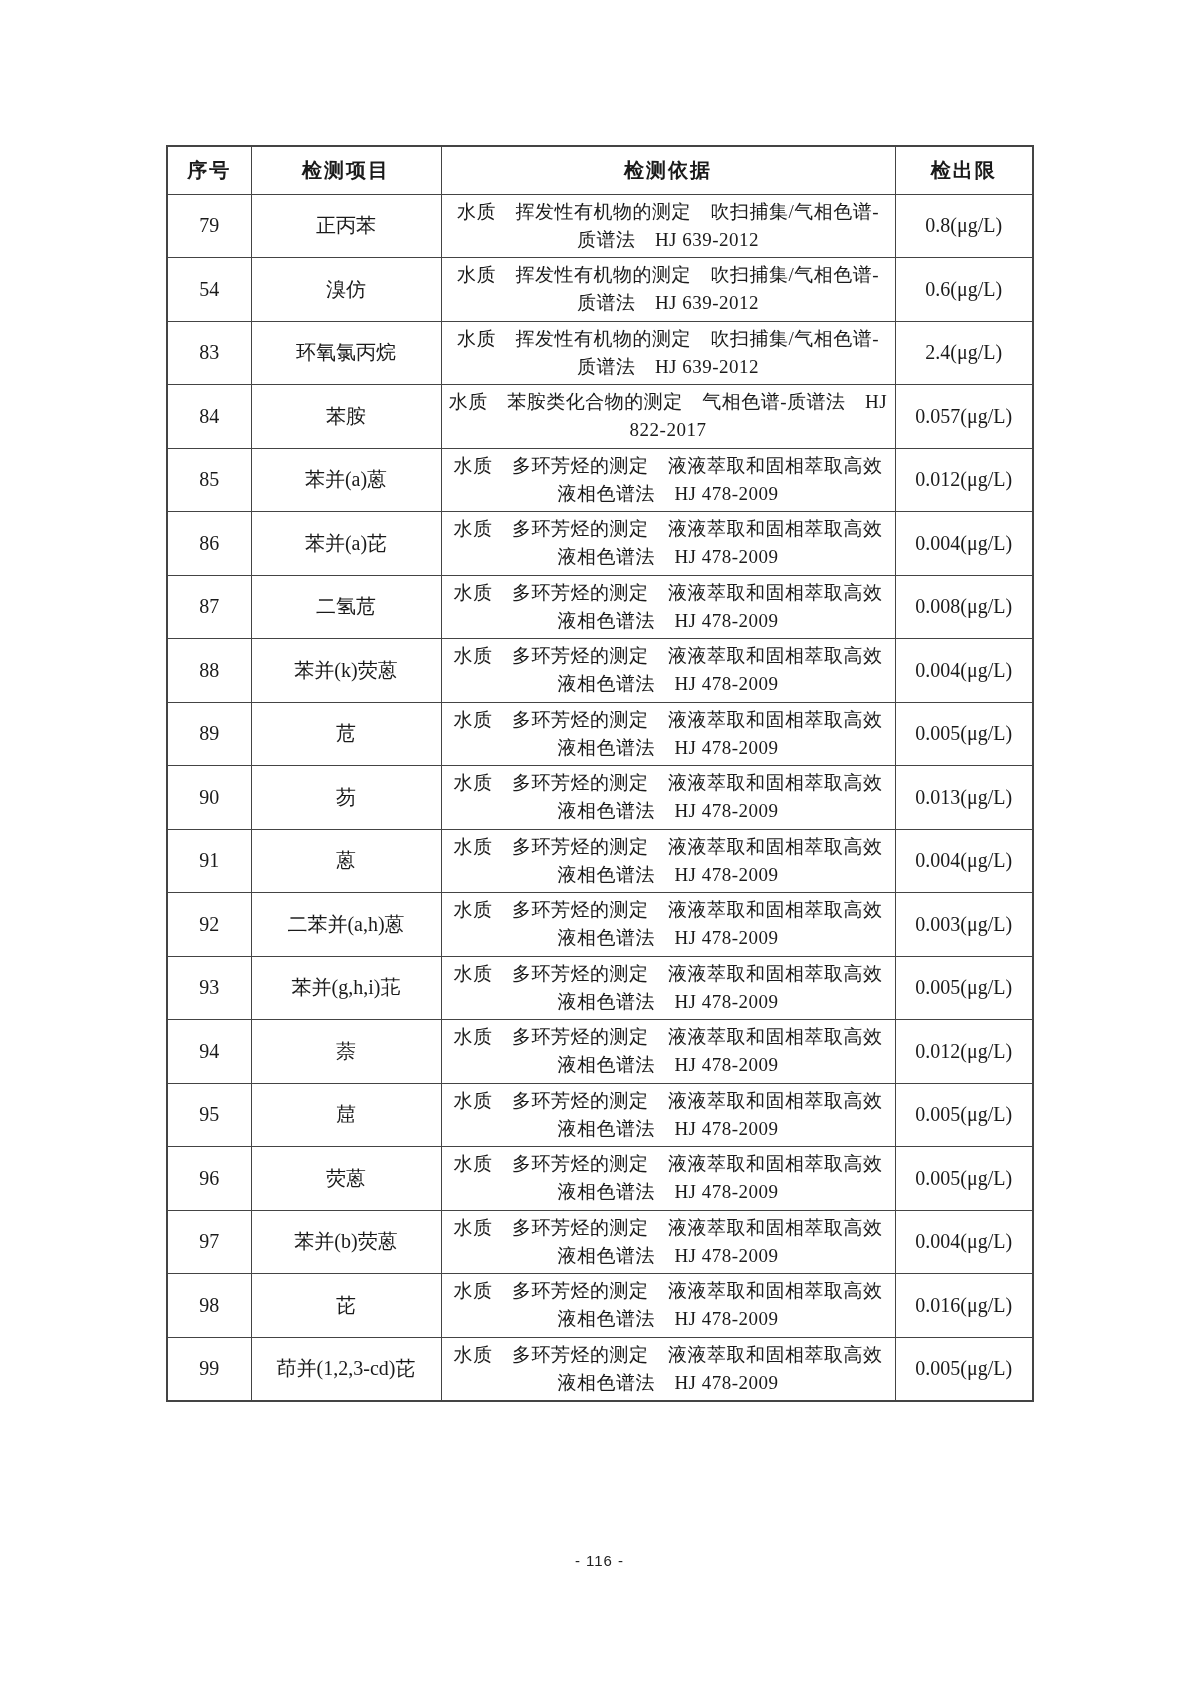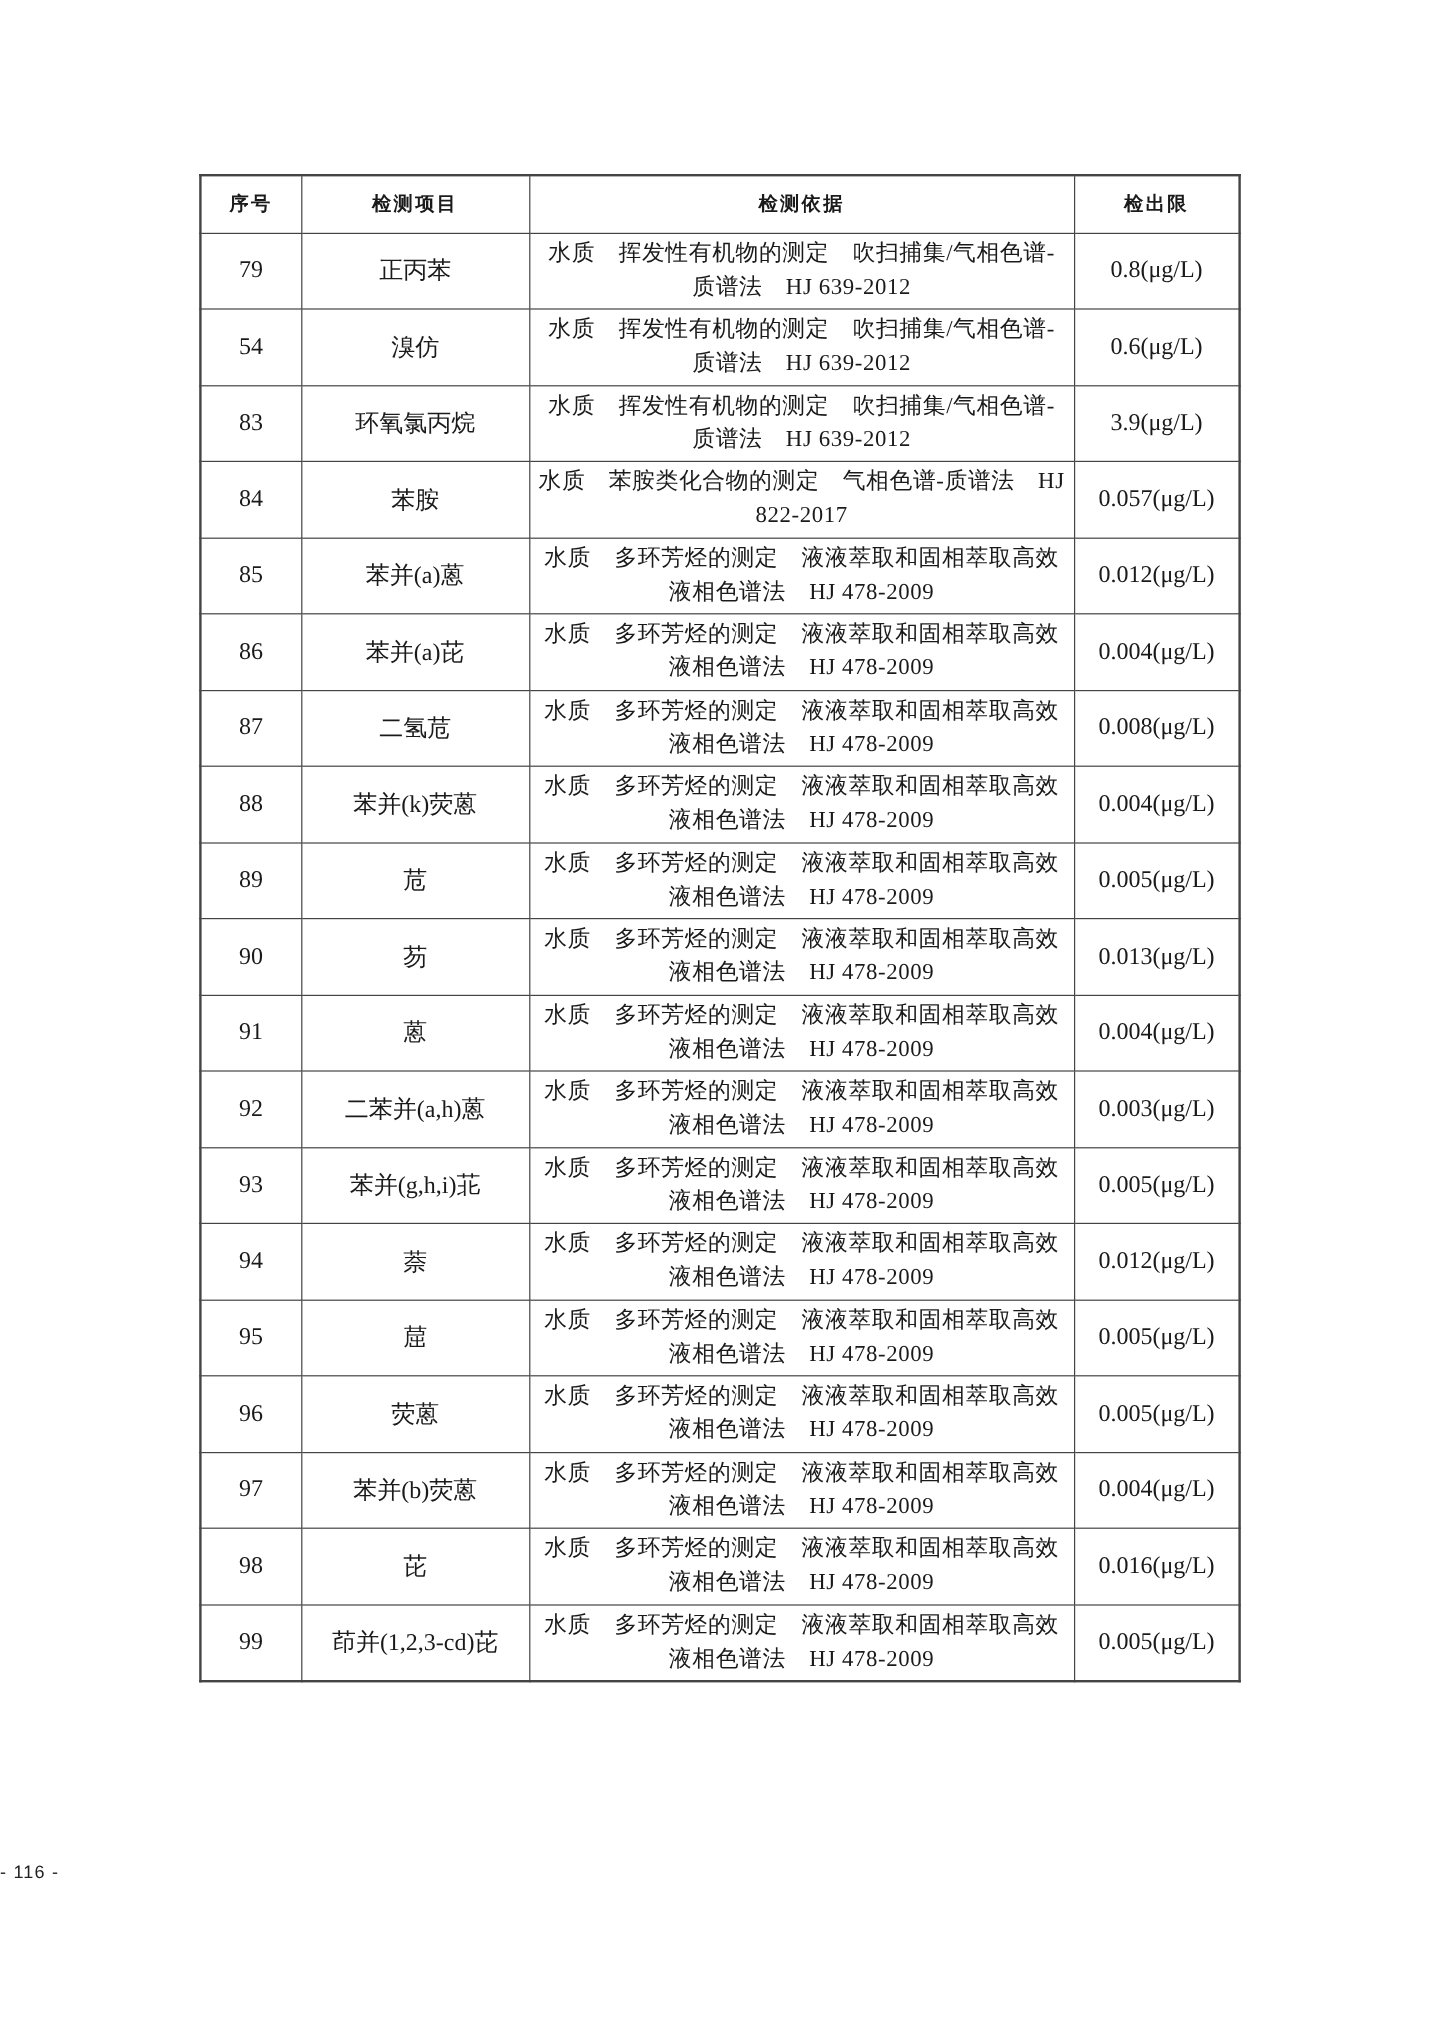--- a/index.html
+++ b/index.html
@@ -29,39 +29,39 @@
     vertical-align: middle;
     font-size: 20px;
     color: #1a1a1a;
     overflow: hidden;
   }
   .doc-table thead tr { height: 48px; }
   .doc-table tbody tr { height: 63.5px; }
   .doc-table th {
     font-weight: bold;
     letter-spacing: 2px;
-    font-size: 16px;
+    font-size: 20px;
   }
   td.c-no { font-size: 20px; font-family: Liberation Serif, serif; }
   td.c-item { font-size: 20px; padding: 0 4px; }
   td.c-method {
     font-size: 19px;
     line-height: 28px;
     white-space: pre-line;
     padding: 0 3px;
     letter-spacing: 0.5px;
   }
   td.c-limit { font-size: 20px; }
 
   .page-footer {
     position: absolute;
     left: 0;
     top: 1552px;
     width: 1199px;
-    text-align: left;
+    text-align: center;
     font-family: "Liberation Sans", "DejaVu Sans", sans-serif;
     font-size: 15px;
     color: #222222;
     letter-spacing: 1px;
   }
 </style>
 </head>
 <body>
 
 <div class="page">
@@ -94,21 +94,21 @@
     <td class="c-item">溴仿</td>
     <td class="c-method">水质　挥发性有机物的测定　吹扫捕集/气相色谱-
 质谱法　HJ 639-2012</td>
     <td class="c-limit">0.6(μg/L)</td>
   </tr>
         <tr>
     <td class="c-no">83</td>
     <td class="c-item">环氧氯丙烷</td>
     <td class="c-method">水质　挥发性有机物的测定　吹扫捕集/气相色谱-
 质谱法　HJ 639-2012</td>
-    <td class="c-limit">3.9(μg/L)</td>
+    <td class="c-limit">2.4(μg/L)</td>
   </tr>
         <tr>
     <td class="c-no">84</td>
     <td class="c-item">苯胺</td>
     <td class="c-method">水质　苯胺类化合物的测定　气相色谱-质谱法　HJ
 822-2017</td>
     <td class="c-limit">0.057(μg/L)</td>
   </tr>
         <tr>
     <td class="c-no">85</td>

